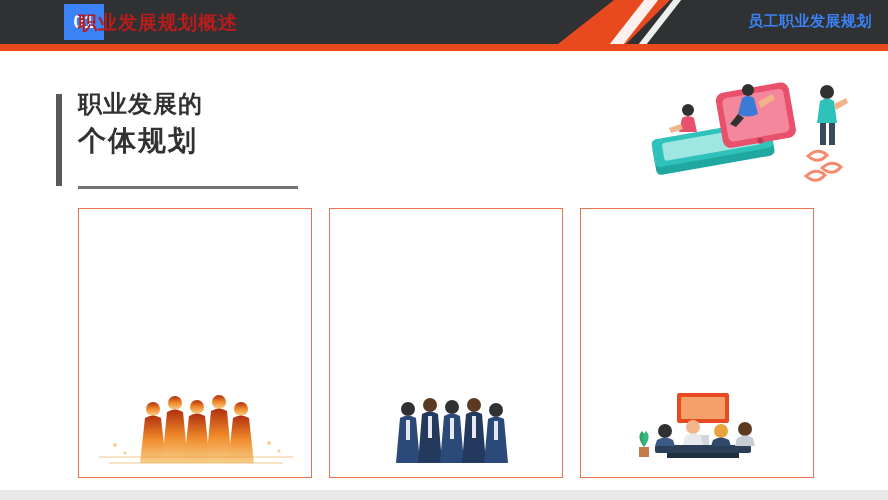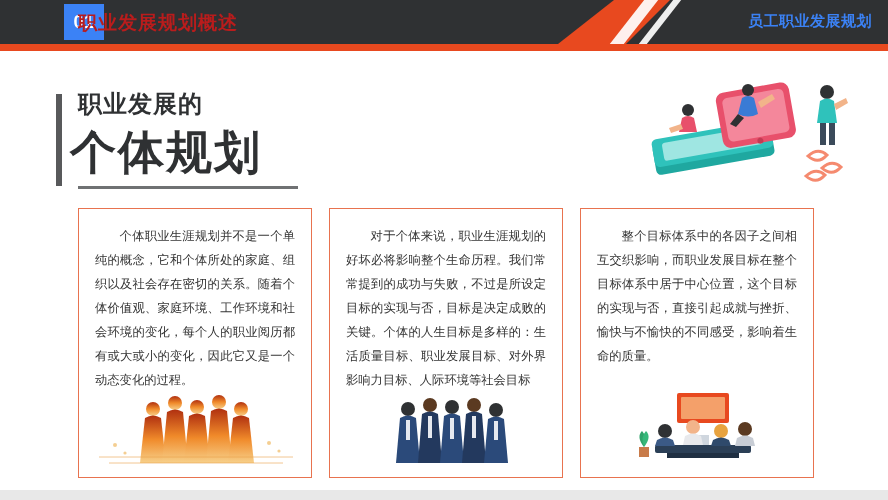--- a/index.html
+++ b/index.html
@@ -114,22 +114,22 @@
     position: absolute;
     left: 22px; top: 0;
     font-size: 24px;
     font-weight: bold;
     color: #2f3133;
     letter-spacing: 1px;
     text-align: center;
   }
   .heading-line2 {
     position: absolute;
-    left: 14px; top: 34px;
-    font-size: 46px;
+    left: 22px; top: 34px;
+    font-size: 28px;
     font-weight: bold;
     color: #2f3133;
     letter-spacing: 2px;
   }
   .heading-rule {
     position: absolute;
     left: 22px; top: 98px;
     width: 220px;
     height: 3px;
     background: #6f7173;
@@ -255,21 +255,20 @@
         <path d="M196 84 q10 -9 19 -1 q-9 10 -19 1 z"></path>
         <path d="M210 96 q10 -9 19 -1 q-9 10 -19 1 z"></path>
         <path d="M194 104 q10 -9 19 -1 q-9 10 -19 1 z"></path>
       </g>
     </svg>
   </div>
 
   <div class="cards">
 
     <div class="card">
-      <div class="card-text">个体职业生涯规划并不是一个单纯的概念，它和个体所处的家庭、组织以及社会存在密切的关系。随着个体价值观、家庭环境、工作环境和社会环境的变化，每个人的职业阅历都有或大或小的变化，因此它又是一个动态变化的过程。</div>
       <div class="card-art">
         <svg viewBox="0 0 234 86" width="234" height="86" preserveAspectRatio="xMidYMax meet">
           <defs>
             <linearGradient id="fireGrad" x1="0" y1="1" x2="0" y2="0">
               <stop offset="0%" stop-color="#f7d08a"></stop>
               <stop offset="50%" stop-color="#f08a2a"></stop>
               <stop offset="100%" stop-color="#b03010"></stop>
             </linearGradient>
           </defs>
           <g fill="url(#fireGrad)">
@@ -292,21 +291,20 @@
             <circle cx="36" cy="58" r="2"></circle>
               <circle cx="46" cy="66" r="1.6"></circle>
             <circle cx="190" cy="56" r="2"></circle>
               <circle cx="200" cy="64" r="1.6"></circle>
           </g>
         </svg>
       </div>
     </div>
 
     <div class="card">
-      <div class="card-text">对于个体来说，职业生涯规划的好坏必将影响整个生命历程。我们常常提到的成功与失败，不过是所设定目标的实现与否，目标是决定成败的关键。个体的人生目标是多样的：生活质量目标、职业发展目标、对外界影响力目标、人际环境等社会目标</div>
       <div class="card-art">
         <svg viewBox="0 0 234 86" width="234" height="86" preserveAspectRatio="xMidYMax meet">
           <g>
 
             <g>
               <circle cx="78" cy="22" r="7" fill="#2f3133"></circle>
               <path d="M70 31 q8 -5 16 0 l4 45 h-24 z" fill="#2b4a7a"></path>
               <rect x="76" y="33" width="4" height="20" fill="#e6e9ef"></rect>
             </g>
             <g>
@@ -328,21 +326,20 @@
               <circle cx="166" cy="23" r="7" fill="#2f3133"></circle>
               <path d="M158 32 q8 -5 16 0 l4 44 h-24 z" fill="#2b4a7a"></path>
               <rect x="164" y="34" width="4" height="19" fill="#e6e9ef"></rect>
             </g>
           </g>
         </svg>
       </div>
     </div>
 
     <div class="card">
-      <div class="card-text">整个目标体系中的各因子之间相互交织影响，而职业发展目标在整个目标体系中居于中心位置，这个目标的实现与否，直接引起成就与挫折、愉快与不愉快的不同感受，影响着生命的质量。</div>
       <div class="card-art">
         <svg viewBox="0 0 234 86" width="234" height="86" preserveAspectRatio="xMidYMax meet">
 
           <rect x="96" y="6" width="52" height="30" rx="2" fill="#e8491f"></rect>
           <rect x="100" y="10" width="44" height="22" rx="1" fill="#f4a06a"></rect>
 
           <rect x="74" y="58" width="96" height="8" rx="2" fill="#2b3f56"></rect>
           <rect x="86" y="66" width="72" height="5" fill="#1f2f42"></rect>
 
           <rect x="106" y="48" width="22" height="10" fill="#cfd6de"></rect>

